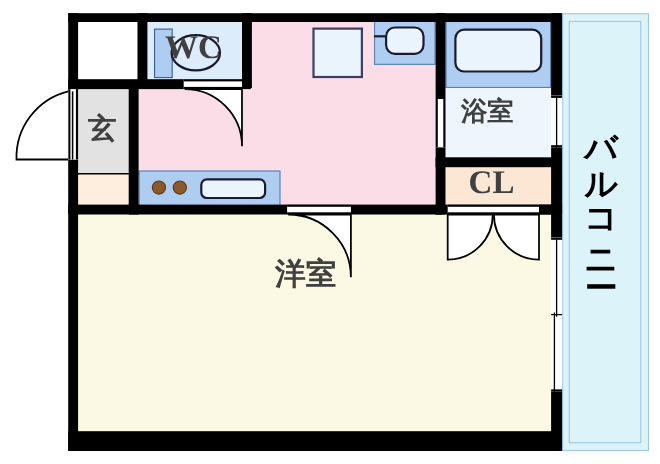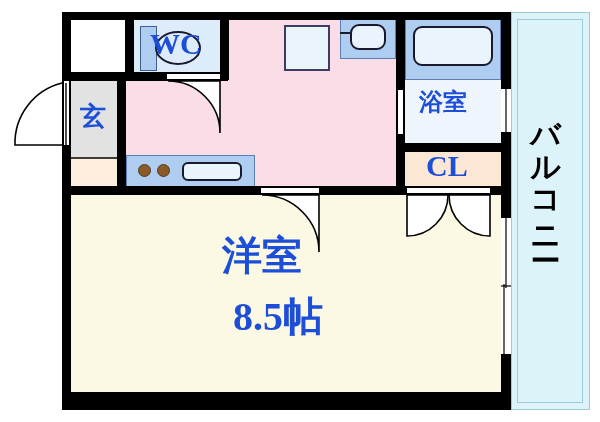--- a/index.html
+++ b/index.html
@@ -14,21 +14,21 @@
     position: relative;
     width: 600px;
     height: 422px;
     background: #ffffff;
     overflow: hidden;
   }
   .rect { position: absolute; box-sizing: border-box; }
   .wall { position: absolute; background: #000000; }
   .label {
     position: absolute;
-    color: #1d4ed8;
+    color: #404040;
     font-family: "Liberation Serif", "DejaVu Serif", serif;
     font-weight: bold;
     white-space: nowrap;
     line-height: 1;
   }
   .vlabel {
     position: absolute;
     color: #000000;
     font-family: "Liberation Serif", "DejaVu Serif", serif;
     font-weight: bold;
@@ -179,19 +179,18 @@
 
 
   <div class="label" style="left:150px; top:29px; font-size:30px;">WC</div>
 
   <div class="label" style="left:80px; top:104px; font-size:26px;">玄</div>
 
   <div class="label" style="left:419px; top:90px; font-size:24px;">浴室</div>
 
   <div class="label" style="left:426px; top:151px; font-size:30px;">CL</div>
 
-  <div class="label" style="left:222px; top:236px; font-size:40px;">洋室</div>
+  <div class="label" style="left:250px; top:236px; font-size:28px;">洋室</div>
 
-  <div class="label" style="left:233px; top:297px; font-size:40px;">8.5帖</div>
 
   <div class="vlabel" style="left:530px; top:100px; font-size:30px;">バルコニー</div>
 
 </div>
 
 </body></html>

